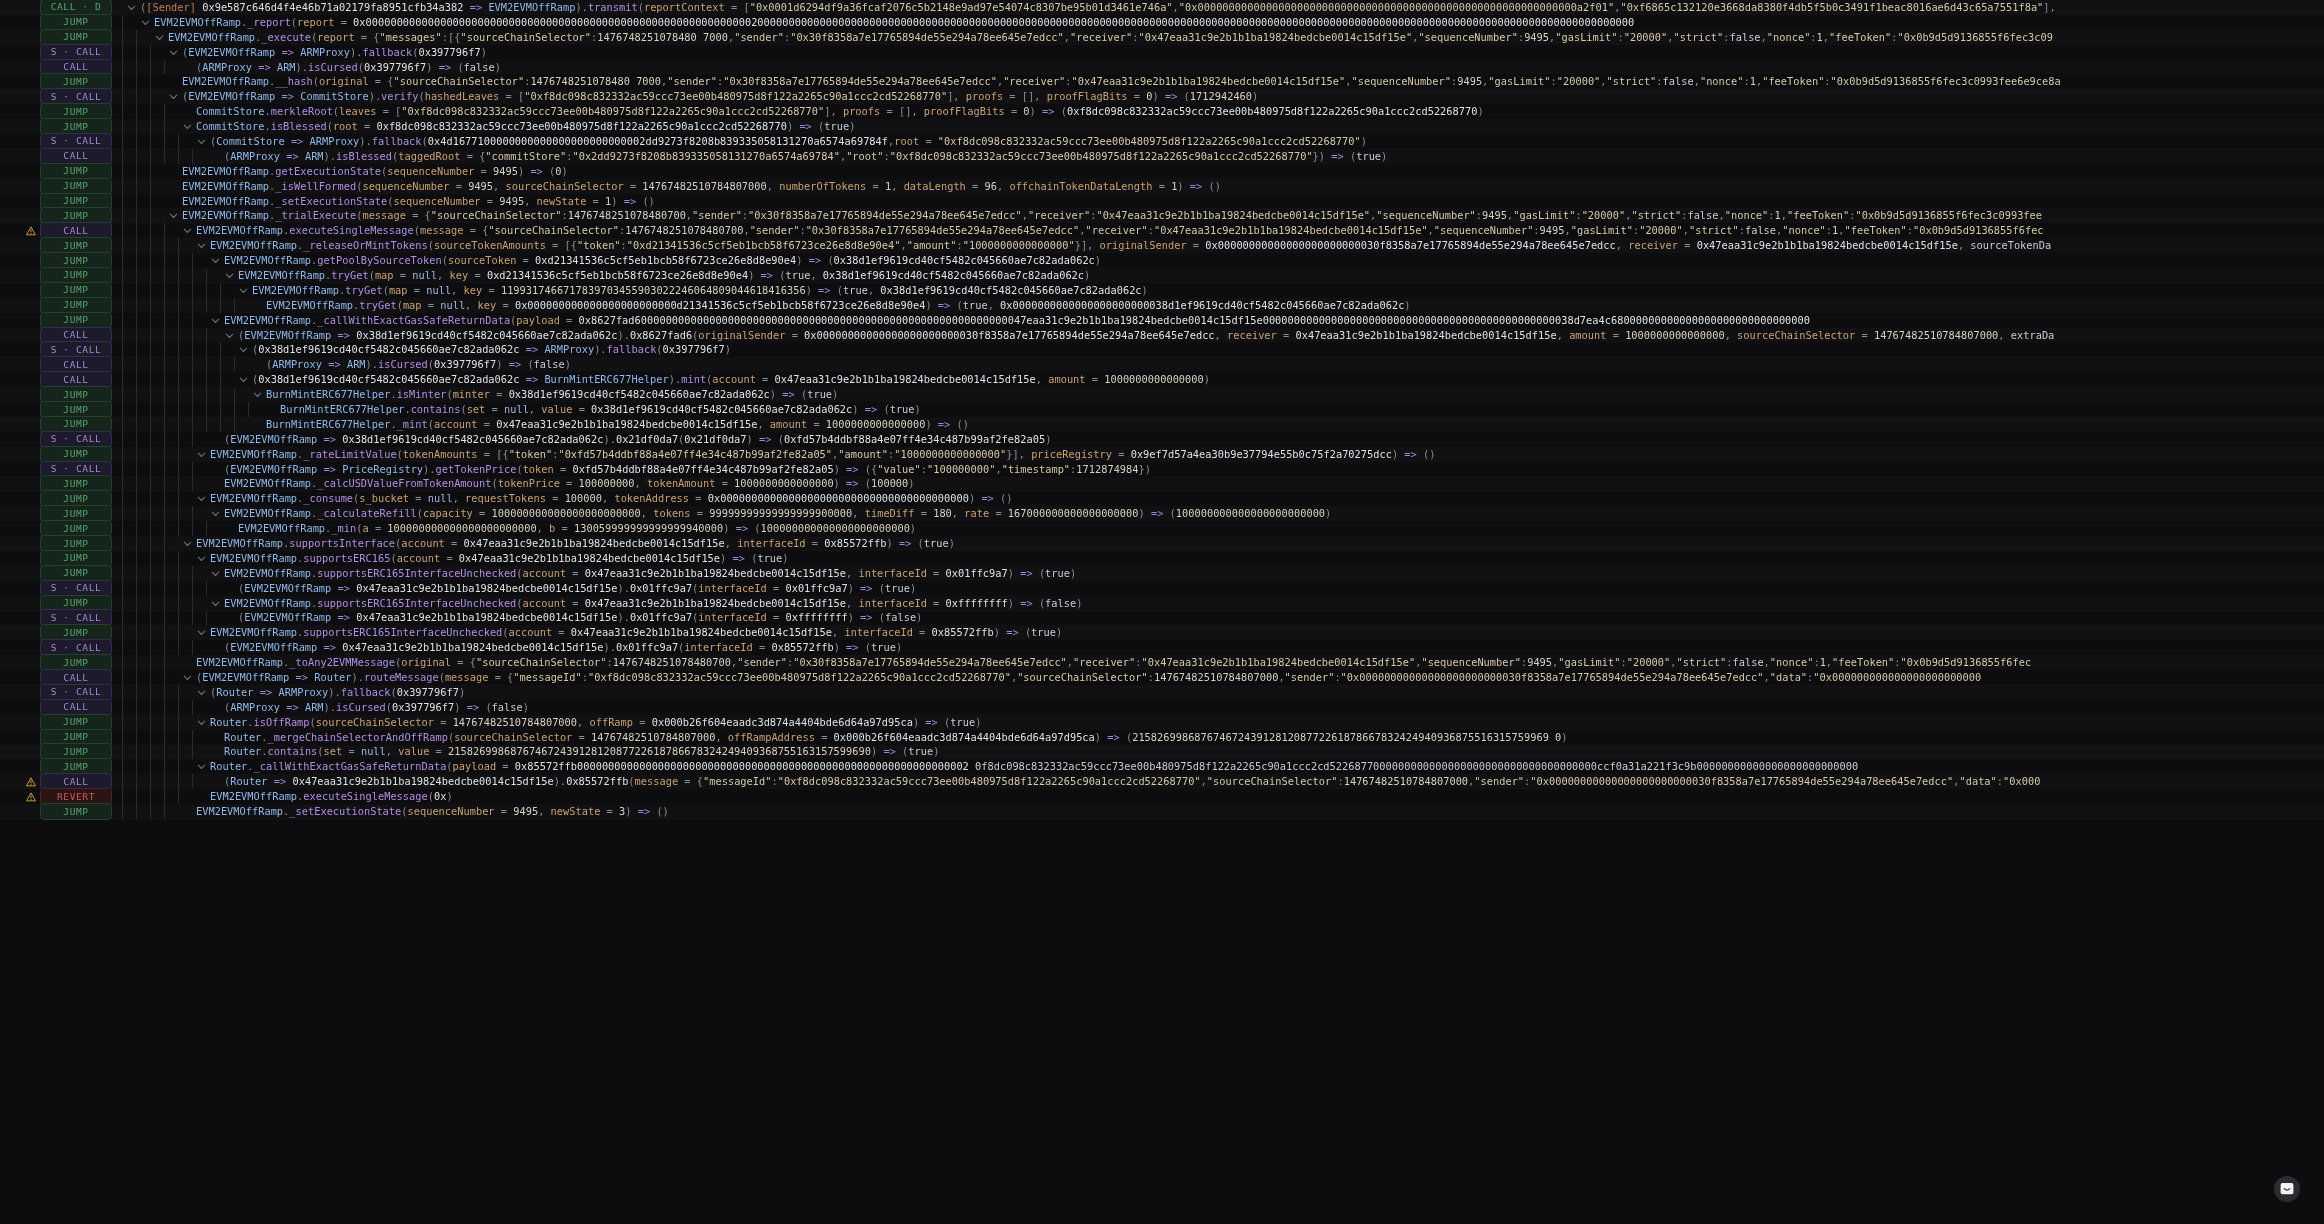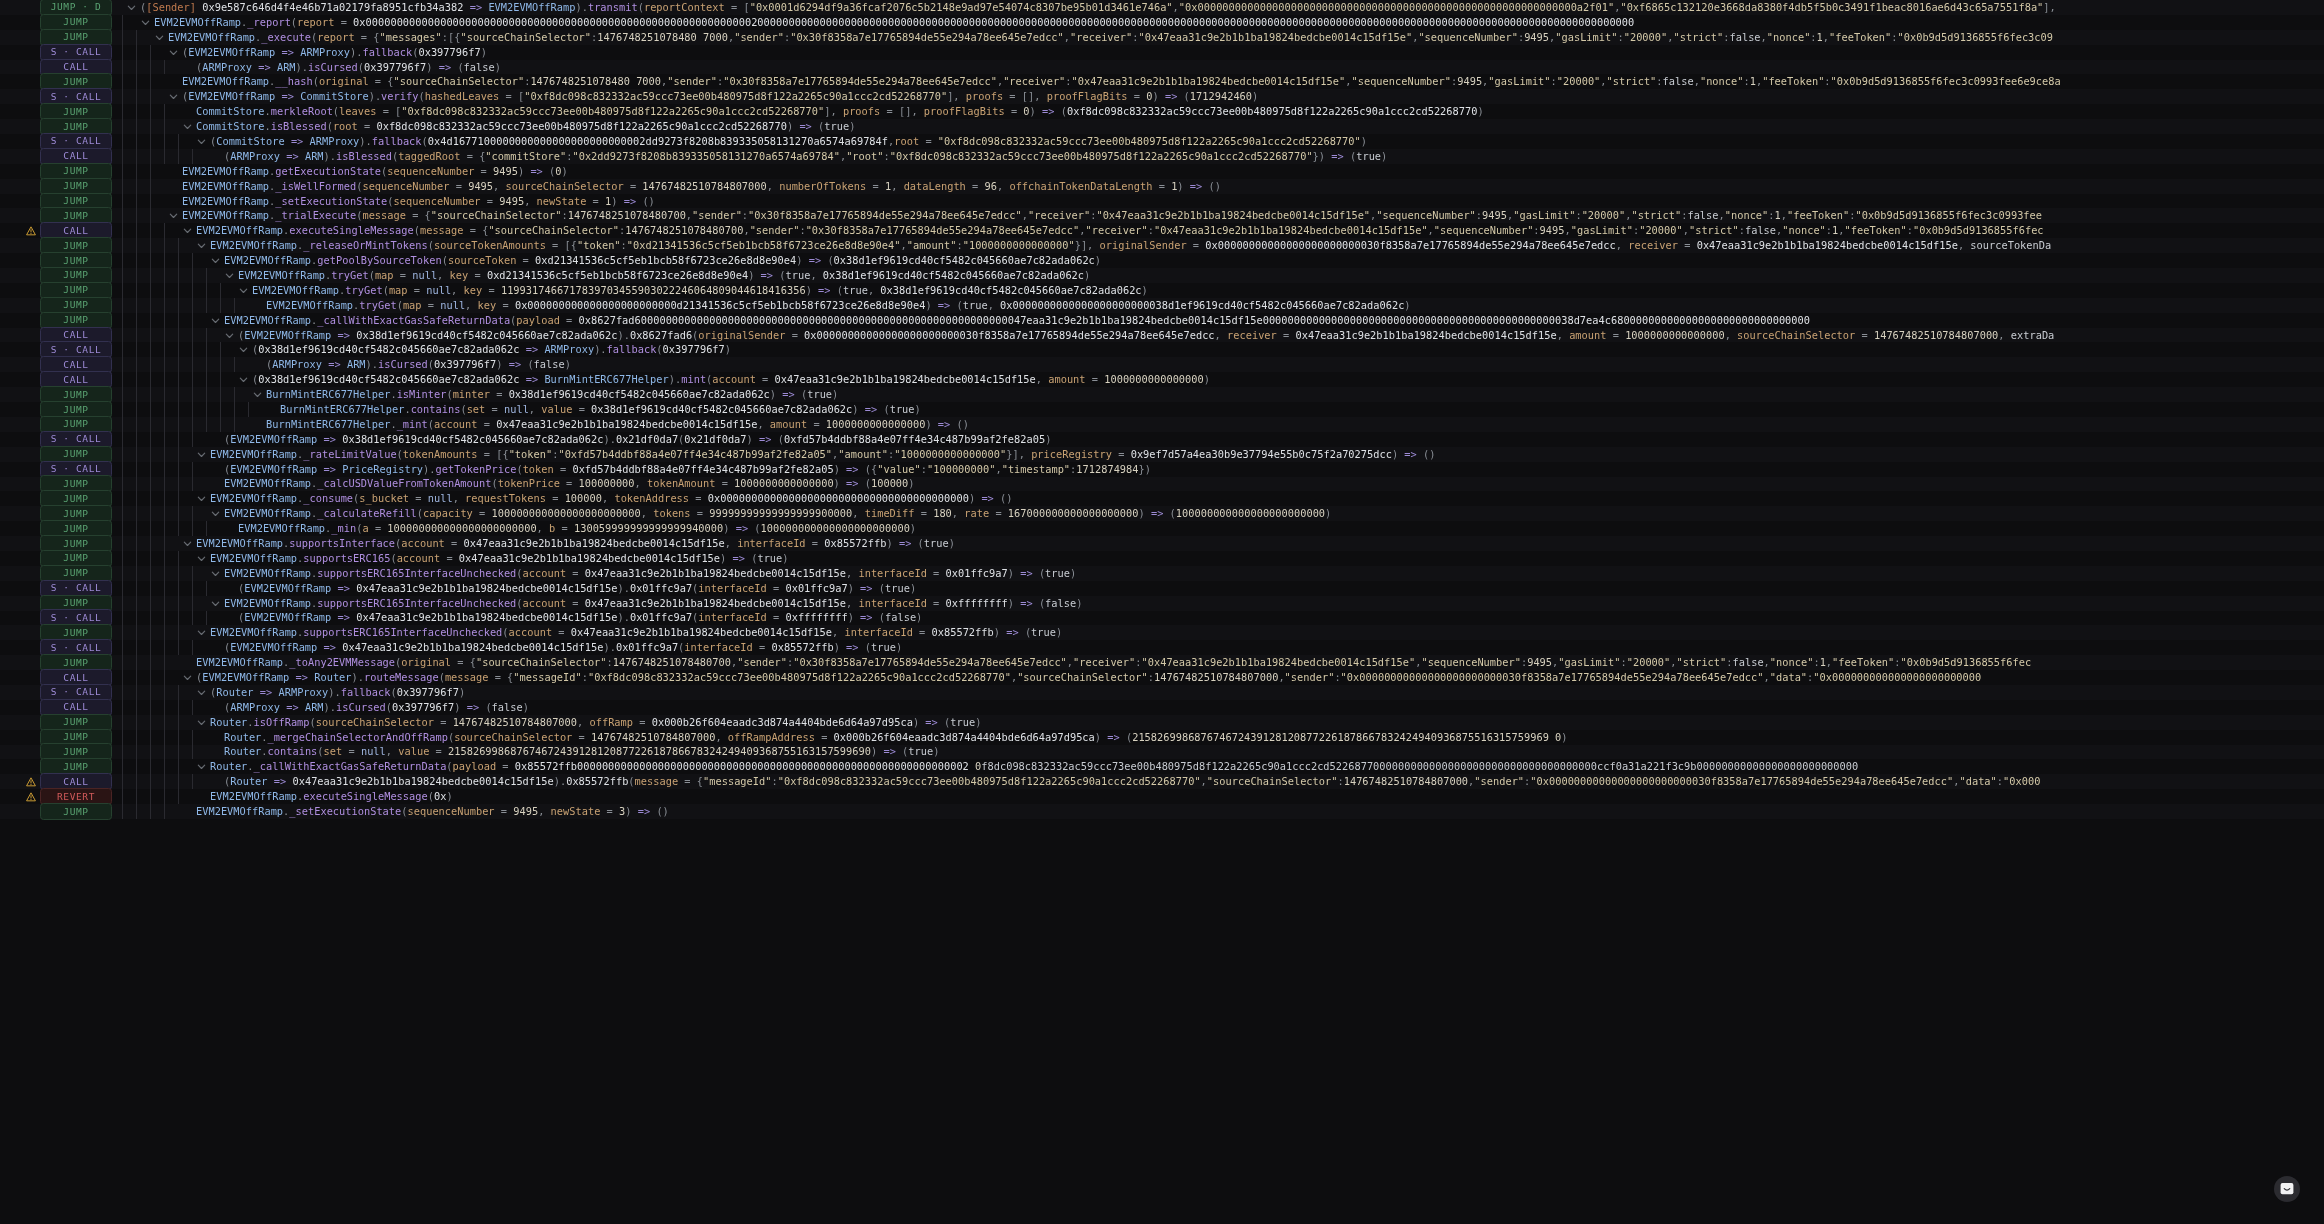--- a/index.html
+++ b/index.html
@@ -102,21 +102,21 @@
 </head>
 <body>
 
 <div id="app">
 
 
   <div class="trace" id="trace">
       <div class="row">
         <div class="gutter">
           <span class="warn-spacer"></span>
-          <span class="badge b-jump">JUMP · D</span>
+          <span class="badge b-jump">CALL · D</span>
         </div>
         <div class="code">
           <div class="indent" style="width:10px"></div>
           <svg class="chev" viewBox="0 0 12 12">
             <path d="M2.5 4.5 L6 8.2 L9.5 4.5" fill="none" stroke="#7d838a" stroke-width="1.25" stroke-linecap="round" stroke-linejoin="round"></path>
           </svg>
           <div class="txt"><span class="c-punct">(</span><span class="c-sender">[Sender]</span><span class="c-punct"> </span><span class="c-hex">0x9e587c646d4f4e46b71a02179fa8951cfb34a382</span><span class="c-punct"> </span><span class="c-arrow">=&gt;</span><span class="c-punct"> </span><span class="c-contract">EVM2EVMOffRamp</span><span class="c-punct">).</span><span class="c-method">transmit</span><span class="c-punct">(</span><span class="c-param">reportContext</span><span class="c-punct"> = </span><span class="c-punct">[</span><span class="c-str">"0x0001d6294df9a36fcaf2076c5b2148e9ad97e54074c8307be95b01d3461e746a"</span><span class="c-punct">,</span><span class="c-str">"0x0000000000000000000000000000000000000000000000000000000000000a2f01"</span><span class="c-punct">,</span><span class="c-str">"0xf6865c132120e3668da8380f4db5f5b0c3491f1beac8016ae6d43c65a7551f8a"</span><span class="c-punct">],</span></div>
         </div>
       </div>
       <div class="row">

